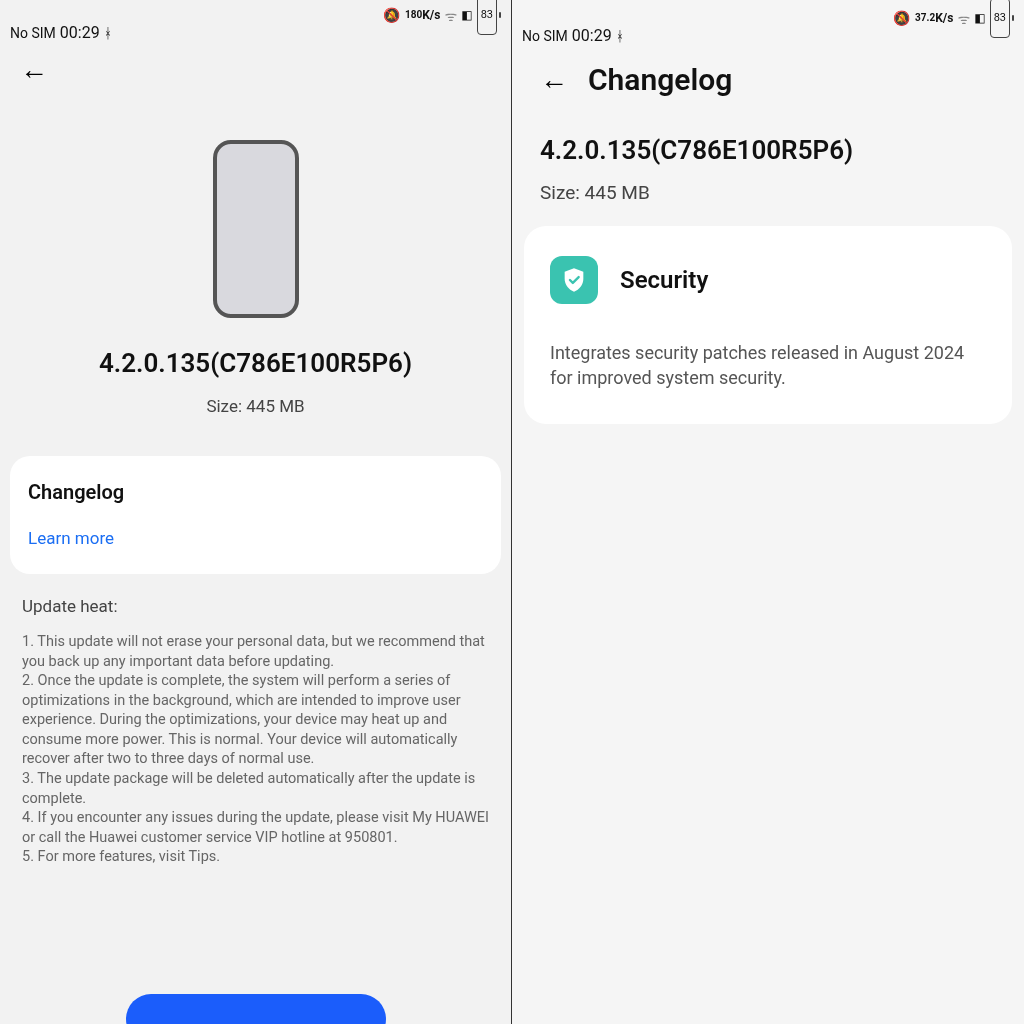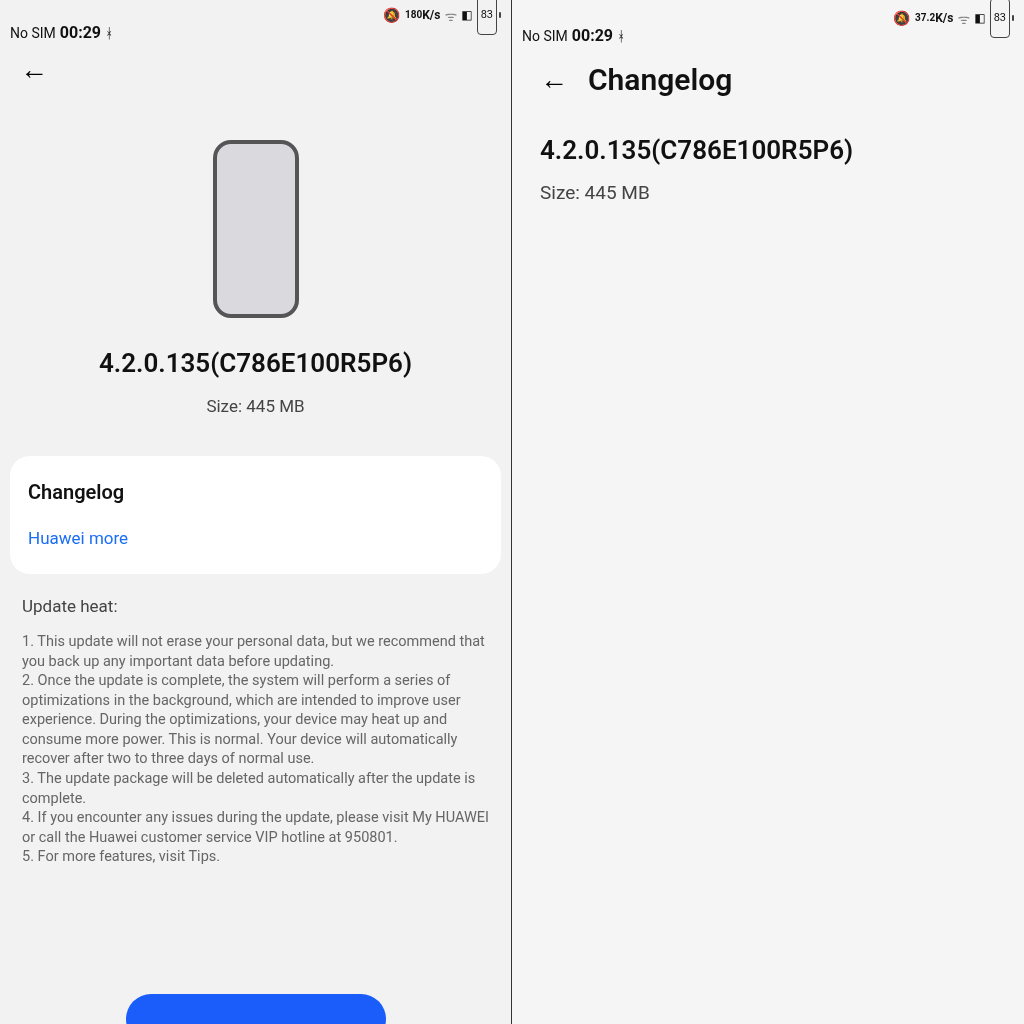--- a/index.html
+++ b/index.html
@@ -26,21 +26,21 @@
     display: flex;
     align-items: center;
     justify-content: space-between;
     padding: 4px 10px 2px 10px;
     font-size: 14px;
     color: #111;
     height: 28px;
   }
   .status-left { display: flex; align-items: baseline; gap: 4px; }
   .no-sim { font-size: 14px; }
-  .time { font-size: 16px; font-weight: 700; margin-top: 35px; }
+  .time { font-size: 16px; font-weight: 400; margin-top: 35px; }
   .bt { font-size: 14px; }
   .status-right { display: flex; align-items: center; gap: 4px; font-size: 14px; }
   .speed { display: inline-flex; line-height: 8px; font-size: 9px; font-weight: bold; }
   .speed .n { font-size: 10px; }
   .speed .u { font-size: 12px; }
   .bell { font-size: 14px; }
   .wifi { font-size: 14px; color: #888; }
   .sd { font-size: 12px; }
   .batt {
     display: inline-flex; align-items: center; gap: 2px;
@@ -157,21 +157,21 @@
 
   <div class="phone-wrap">
     <div class="phone"></div>
   </div>
 
   <div class="version-line">4.2.0.135(C786E100R5P6)</div>
   <div class="size-line">Size: 445 MB</div>
 
   <div class="card">
     <div class="card-title">Changelog</div>
-    <span class="learn-more">Huawei more</span>
+    <span class="learn-more">Learn more</span>
   </div>
 
   <div class="notes-wrap">
     <div class="notes-heading">Update heat:</div>
     <div class="notes-body">1. This update will not erase your personal data, but we recommend that you back up any important data before updating.
 2. Once the update is complete, the system will perform a series of optimizations in the background, which are intended to improve user experience. During the optimizations, your device may heat up and consume more power. This is normal. Your device will automatically recover after two to three days of normal use.
 3. The update package will be deleted automatically after the update is complete.
 4. If you encounter any issues during the update, please visit My HUAWEI or call the Huawei customer service VIP hotline at 950801.
 5. For more features, visit Tips.</div>
   </div>
@@ -203,13 +203,25 @@
   </div>
 
   <div class="title-row right-row">
     <span class="back-arrow">←</span>
     <span class="page-title right-title">Changelog</span>
   </div>
 
   <div class="r-version">4.2.0.135(C786E100R5P6)</div>
   <div class="r-size">Size: 445 MB</div>
 
+  <div class="sec-card">
+    <div class="sec-head">
+      <div class="sec-icon">
+        <svg viewBox="0 0 24 24" fill="none">
+          <path d="M12 2 L20 5 V11 C20 16 16.5 20.5 12 22 C7.5 20.5 4 16 4 11 V5 Z" fill="#fff"></path>
+          <path d="M8.5 12 L11 14.5 L16 9.5" stroke="#3ac3b0" stroke-width="2" stroke-linecap="round" stroke-linejoin="round" fill="none"></path>
+        </svg>
+      </div>
+      <div class="sec-title">Security</div>
+    </div>
+    <div class="sec-desc">Integrates security patches released in August 2024 for improved system security.</div>
+  </div>
 </div>
 
 </body></html>

